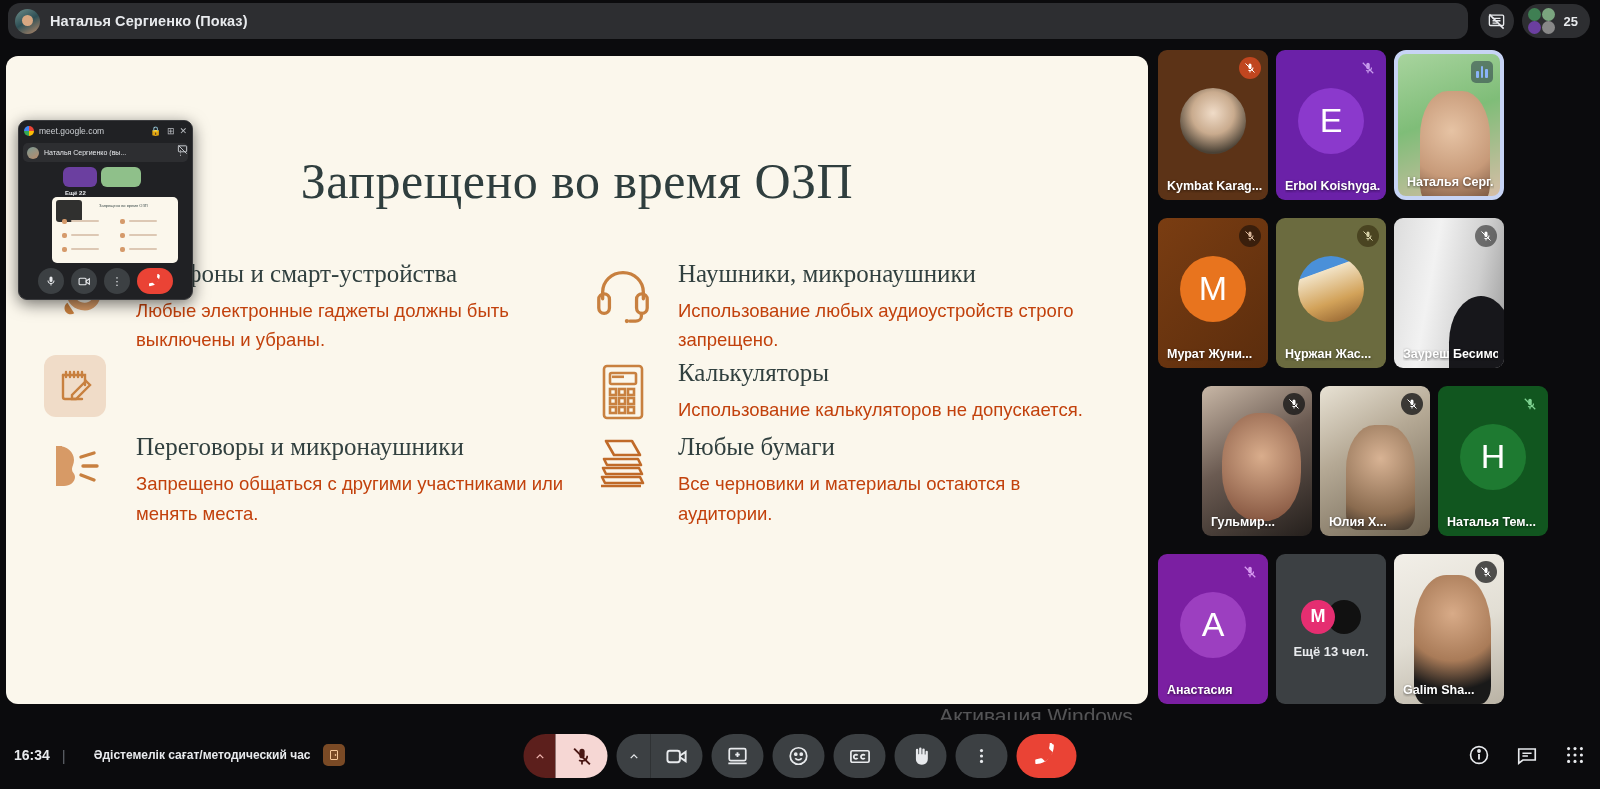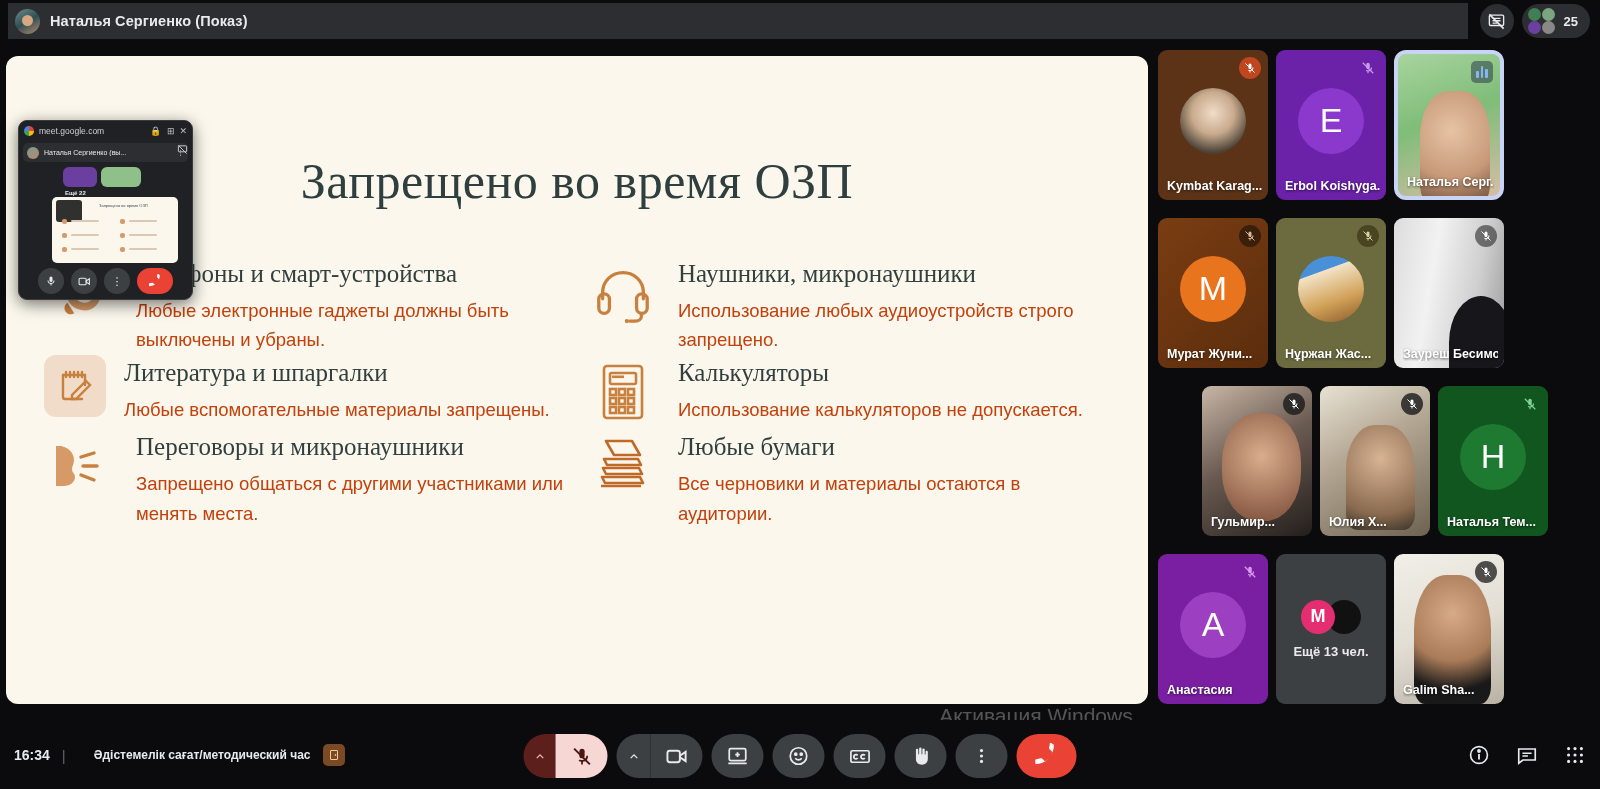--- a/index.html
+++ b/index.html
@@ -12,21 +12,21 @@
   #app { position: relative; width: 1600px; height: 789px; background: #0b0b0d; }
 
   
   .topbar {
     position: absolute; left: 0; top: 0; width: 1600px; height: 42px;
     background: #0b0b0d;
   }
   .presenter-chip {
     position: absolute; left: 8px; top: 3px; height: 36px;
     display: flex; align-items: center; gap: 10px;
-    background: #2d2e31; border-radius: 0; padding: 0 16px 0 7px;
+    background: #2d2e31; border-radius: 12px; padding: 0 16px 0 7px;
     min-width: 1460px;
   }
   .presenter-av {
     width: 25px; height: 25px; border-radius: 50%;
     background: linear-gradient(150deg,#6f8f8a 0%,#2e4f55 50%,#b88a6a 100%);
     flex: none; overflow: hidden; position: relative;
   }
   .presenter-av::after {
     content:""; position:absolute; left:7px; top:6px; width:11px; height:11px;
     border-radius:50%; background:#d8a882;
@@ -258,24 +258,20 @@
         </div>
 
         <div class="cell row-b">
           <div class="cell-icon" style="background:#F0DCC8;border-radius:12px;width:62px;height:62px;">
             <svg width="40" height="40" viewBox="0 0 40 40" fill="none" stroke="#C8803F" stroke-width="2.4" stroke-linecap="round">
               <path d="M8 9v22a2 2 0 002 2h17"></path>
               <path d="M8 9h22v10"></path>
               <path d="M11 6v5M15 6v5M19 6v5M23 6v5M27 6v5"></path>
               <path d="M31 15l4 4-14 14h-4v-4z"></path>
             </svg>
-          </div>
-          <div class="cell-body">
-            <div class="cell-h">Литература и шпаргалки</div>
-            <div class="cell-p">Любые вспомогательные материалы запрещены.</div>
           </div>
         </div>
 
         <div class="cell row-b">
           <div class="cell-icon">
             <svg width="52" height="60" viewBox="0 0 52 60" fill="none" stroke="#C8803F" stroke-width="2.6">
               <rect x="7" y="4" width="38" height="52" rx="3"></rect>
               <rect x="13" y="11" width="26" height="11" rx="1.5"></rect>
               <rect x="15" y="13.5" width="12" height="2.6" fill="#C8803F" stroke="none"></rect>
               <rect x="13" y="27" width="6" height="6"></rect>

